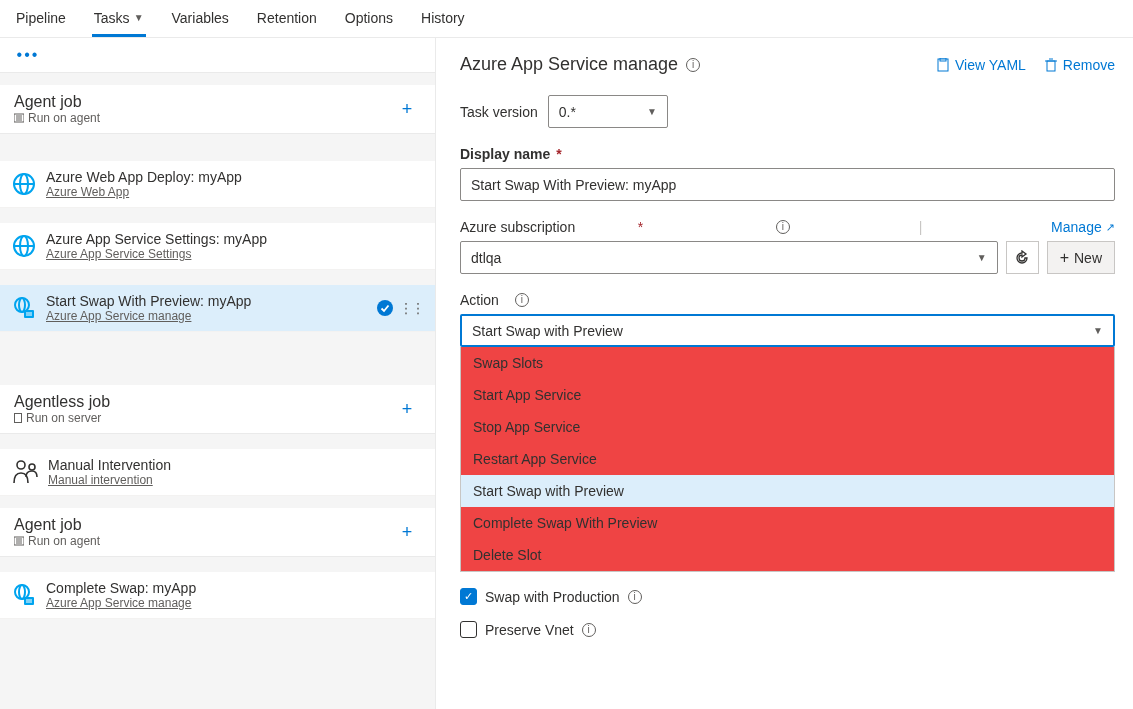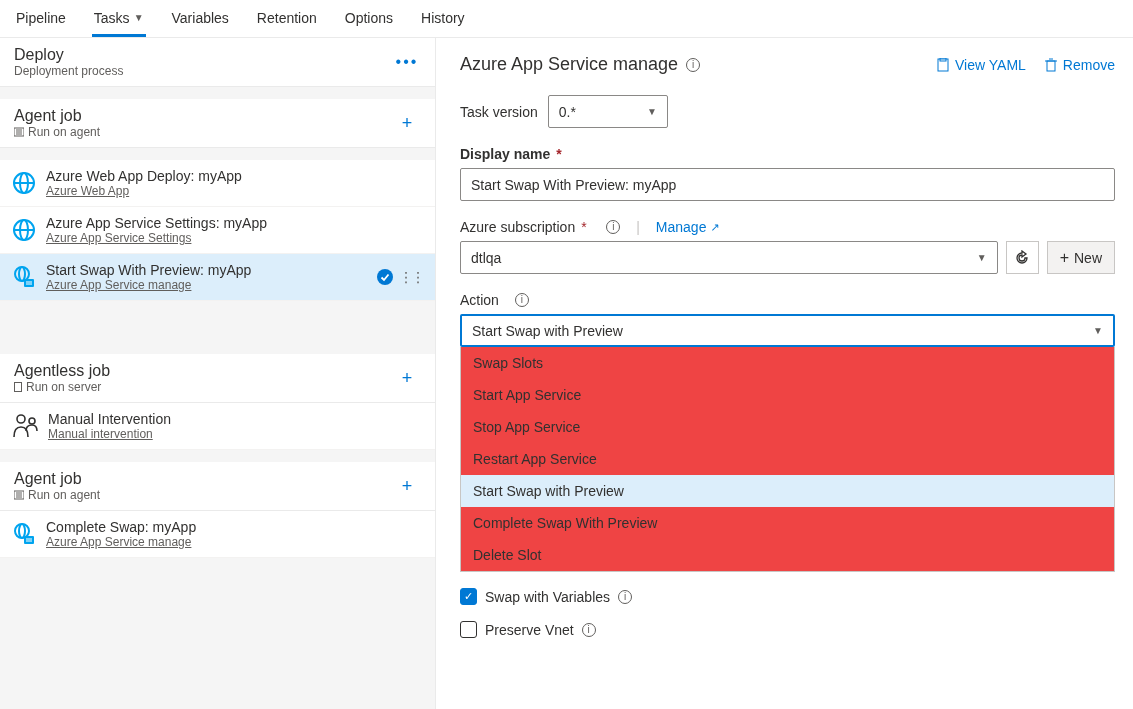--- a/index.html
+++ b/index.html
@@ -68,20 +68,21 @@
   }
   .ellipsis { font-size:16px; letter-spacing:2px;}
   .task-item {
     background:#fff;
     display:flex;
     align-items:center;
     padding: 8px 12px;
     border-bottom: 1px solid #f3f2f1;
     gap: 10px;
     cursor:pointer;
+    margin-top:15px;
   }
   .task-item.selected {
     background:#dceefb;
   }
   .task-icon {
     width: 24px; height:24px; flex-shrink:0;
   }
   .task-text { flex:1; }
   .task-title { font-size:14px; color:#323130; }
   .task-sub { font-size:12px; color:#605e5c;text-decoration:underline; }
@@ -165,24 +166,20 @@
   <div class="topnav-item">Variables</div>
   <div class="topnav-item">Retention</div>
   <div class="topnav-item">Options</div>
   <div class="topnav-item">History</div>
 </div>
 
 <div class="main">
 
   <div class="left">
     <div class="group-header">
-      <div>
-        <div class="g-title">Deploy</div>
-        <div class="g-sub">Deployment process</div>
-      </div>
       <div class="ellipsis">•••</div>
     </div>
 
     <div class="group-header">
       <div>
         <div class="g-title">Agent job</div>
         <div class="g-sub">
           <svg width="10" height="10" viewBox="0 0 10 10">
               <rect x="0" y="1" width="10" height="8" fill="none" stroke="#605e5c"></rect>
               <line x1="2" y1="3" x2="8" y2="3" stroke="#605e5c"></line>
@@ -336,21 +333,21 @@
 
     <div class="field">
       <div class="label" style="margin-bottom:6px;font-weight:bold;">
         <span>Display name</span>
         <span class="req">*</span>
       </div>
       <input class="text" type="text" value="Start Swap With Preview: myApp" style="">
     </div>
 
     <div class="field">
-      <div class="label" style="margin-bottom:6px;">
+      <div class="label" style="margin-bottom:6px;justify-content:space-between;">
         <span>Azure subscription</span>
         <span class="req">*</span>
         &nbsp;&nbsp;
         <span class="info-icon">i</span>
         &nbsp;
         <span class="sep">|</span>
         &nbsp;
         <a class="link">
           <span>Manage</span>
           <span class="ext-icon">↗</span>
@@ -389,21 +386,21 @@
         <div class="opt">Stop App Service</div>
         <div class="opt">Restart App Service</div>
         <div class="opt hover">Start Swap with Preview</div>
         <div class="opt">Complete Swap With Preview</div>
         <div class="opt">Delete Slot</div>
       </div>
     </div>
 
     <div class="chk-row">
       <div class="chk checked">✓</div>
-      <span>Swap with Variables</span>
+      <span>Swap with Production</span>
       <span class="info-icon">i</span>
     </div>
     <div class="chk-row">
       <div class="chk"></div>
       <span>Preserve Vnet</span>
       <span class="info-icon">i</span>
     </div>
   </div>
 </div>
 

